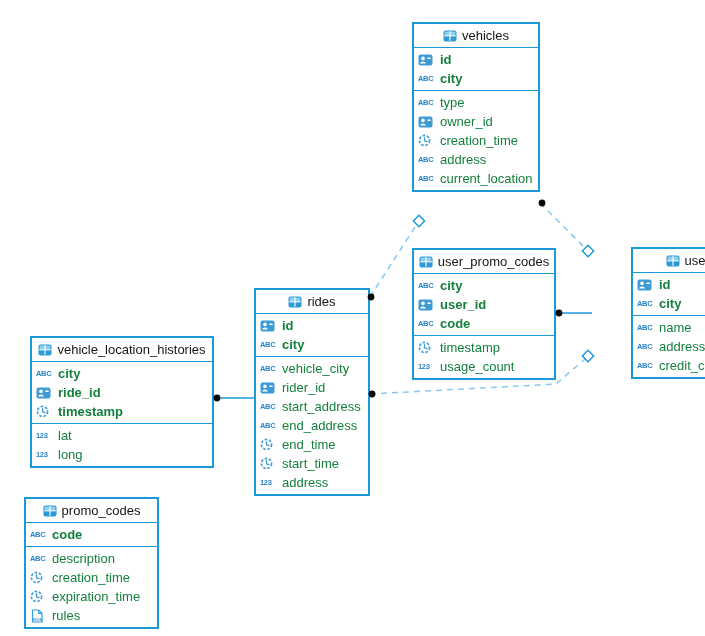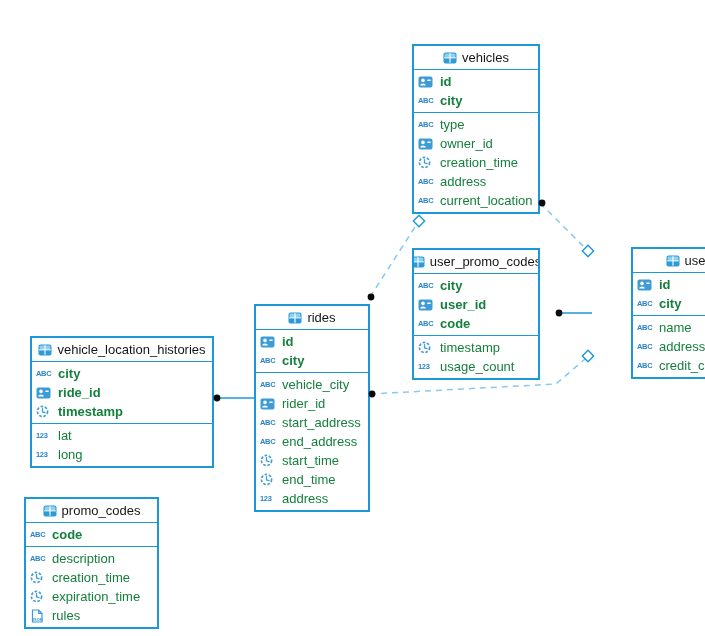--- a/index.html
+++ b/index.html
@@ -45,21 +45,21 @@
       <circle cx="371" cy="297" r="3.4" fill="#0a0a0a"></circle>
       <rect x="415" y="217" width="8" height="8" fill="#ffffff" stroke="#1b98d8" stroke-width="1.4" transform="rotate(45 419 221)"></rect>
       <polyline points="540,203 585,248" fill="none" stroke="#88c9ee" stroke-width="1.5" stroke-dasharray="6 5"></polyline>
       <circle cx="542" cy="203" r="3.4" fill="#0a0a0a"></circle>
       <rect x="584" y="247" width="8" height="8" fill="#ffffff" stroke="#1b98d8" stroke-width="1.4" transform="rotate(45 588 251)"></rect>
       <polyline points="370,394 556,384 585,359" fill="none" stroke="#88c9ee" stroke-width="1.5" stroke-dasharray="6 5"></polyline>
       <circle cx="372" cy="394" r="3.4" fill="#0a0a0a"></circle>
       <rect x="584" y="352" width="8" height="8" fill="#ffffff" stroke="#1b98d8" stroke-width="1.4" transform="rotate(45 588 356)"></rect>
     </svg>
   <div id="tables">
-      <div class="erd-table" style="left: 412px; top: 44px; width: 128px;">
+      <div class="erd-table" style="left: 412px; top: 22px; width: 128px;">
     <div class="t-header">
       <span class="icon-slot" style="width:14px;flex:0 0 14px;">
             <svg width="14" height="12" viewBox="0 0 14 12">
     <rect x="0.5" y="0.5" width="13" height="11" rx="2" fill="#2e9ad8"></rect>
     <rect x="1.6" y="1.6" width="10.8" height="3.6" rx="1" fill="#8ed0f0"></rect>
     <line x1="7" y1="1.2" x2="7" y2="10.8" stroke="#ffffff" stroke-width="1.1"></line>
     <line x1="1.2" y1="5.8" x2="12.8" y2="5.8" stroke="#ffffff" stroke-width="1.1"></line>
   </svg>
           </span>
       <span class="t-name">vehicles</span>
@@ -119,21 +119,21 @@
       <span class="col-label">address</span>
     </div>
     <div class="t-row">
       <span class="icon-slot">
               <span class="txt-icon">ABC</span>
             </span>
       <span class="col-label">current_location</span>
     </div>
     </div>
       </div>
-      <div class="erd-table" style="left: 412px; top: 248px; width: 128px;">
+      <div class="erd-table" style="left: 412px; top: 248px; width: 144px;">
     <div class="t-header">
       <span class="icon-slot" style="width:14px;flex:0 0 14px;">
             <svg width="14" height="12" viewBox="0 0 14 12">
     <rect x="0.5" y="0.5" width="13" height="11" rx="2" fill="#2e9ad8"></rect>
     <rect x="1.6" y="1.6" width="10.8" height="3.6" rx="1" fill="#8ed0f0"></rect>
     <line x1="7" y1="1.2" x2="7" y2="10.8" stroke="#ffffff" stroke-width="1.1"></line>
     <line x1="1.2" y1="5.8" x2="12.8" y2="5.8" stroke="#ffffff" stroke-width="1.1"></line>
   </svg>
           </span>
       <span class="t-name">user_promo_codes</span>
@@ -230,21 +230,21 @@
       <span class="col-label">address</span>
     </div>
     <div class="t-row">
       <span class="icon-slot">
               <span class="txt-icon">ABC</span>
             </span>
       <span class="col-label">credit_card</span>
     </div>
     </div>
       </div>
-      <div class="erd-table" style="left: 254px; top: 288px; width: 116px; margin-top: 16px;">
+      <div class="erd-table" style="left: 254px; top: 288px; width: 116px;">
     <div class="t-header">
       <span class="icon-slot" style="width:14px;flex:0 0 14px;">
             <svg width="14" height="12" viewBox="0 0 14 12">
     <rect x="0.5" y="0.5" width="13" height="11" rx="2" fill="#2e9ad8"></rect>
     <rect x="1.6" y="1.6" width="10.8" height="3.6" rx="1" fill="#8ed0f0"></rect>
     <line x1="7" y1="1.2" x2="7" y2="10.8" stroke="#ffffff" stroke-width="1.1"></line>
     <line x1="1.2" y1="5.8" x2="12.8" y2="5.8" stroke="#ffffff" stroke-width="1.1"></line>
   </svg>
           </span>
       <span class="t-name">rides</span>
@@ -300,30 +300,30 @@
             </span>
       <span class="col-label">end_address</span>
     </div>
     <div class="t-row">
       <span class="icon-slot">
               <svg width="13" height="13" viewBox="0 0 13 13">
     <circle cx="6.5" cy="6.5" r="5.1" fill="#ffffff" stroke="#3d9bd6" stroke-width="1.6" stroke-dasharray="2.6 1.7"></circle>
     <path d="M6.5 6.9 L6.5 3.6 M6.5 6.9 L9 7.7" stroke="#3d9bd6" stroke-width="1.3" stroke-linecap="round" fill="none"></path>
   </svg>
             </span>
+      <span class="col-label">end_time</span>
+    </div>
+    <div class="t-row">
+      <span class="icon-slot">
+              <svg width="13" height="13" viewBox="0 0 13 13">
+    <circle cx="6.5" cy="6.5" r="5.1" fill="#ffffff" stroke="#3d9bd6" stroke-width="1.6" stroke-dasharray="2.6 1.7"></circle>
+    <path d="M6.5 6.9 L6.5 3.6 M6.5 6.9 L9 7.7" stroke="#3d9bd6" stroke-width="1.3" stroke-linecap="round" fill="none"></path>
+  </svg>
+            </span>
       <span class="col-label">start_time</span>
-    </div>
-    <div class="t-row">
-      <span class="icon-slot">
-              <svg width="13" height="13" viewBox="0 0 13 13">
-    <circle cx="6.5" cy="6.5" r="5.1" fill="#ffffff" stroke="#3d9bd6" stroke-width="1.6" stroke-dasharray="2.6 1.7"></circle>
-    <path d="M6.5 6.9 L6.5 3.6 M6.5 6.9 L9 7.7" stroke="#3d9bd6" stroke-width="1.3" stroke-linecap="round" fill="none"></path>
-  </svg>
-            </span>
-      <span class="col-label">end_time</span>
     </div>
     <div class="t-row">
       <span class="icon-slot">
               <span class="txt-icon">123</span>
             </span>
       <span class="col-label">address</span>
     </div>
     </div>
       </div>
       <div class="erd-table" style="left: 30px; top: 336px; width: 184px;">

